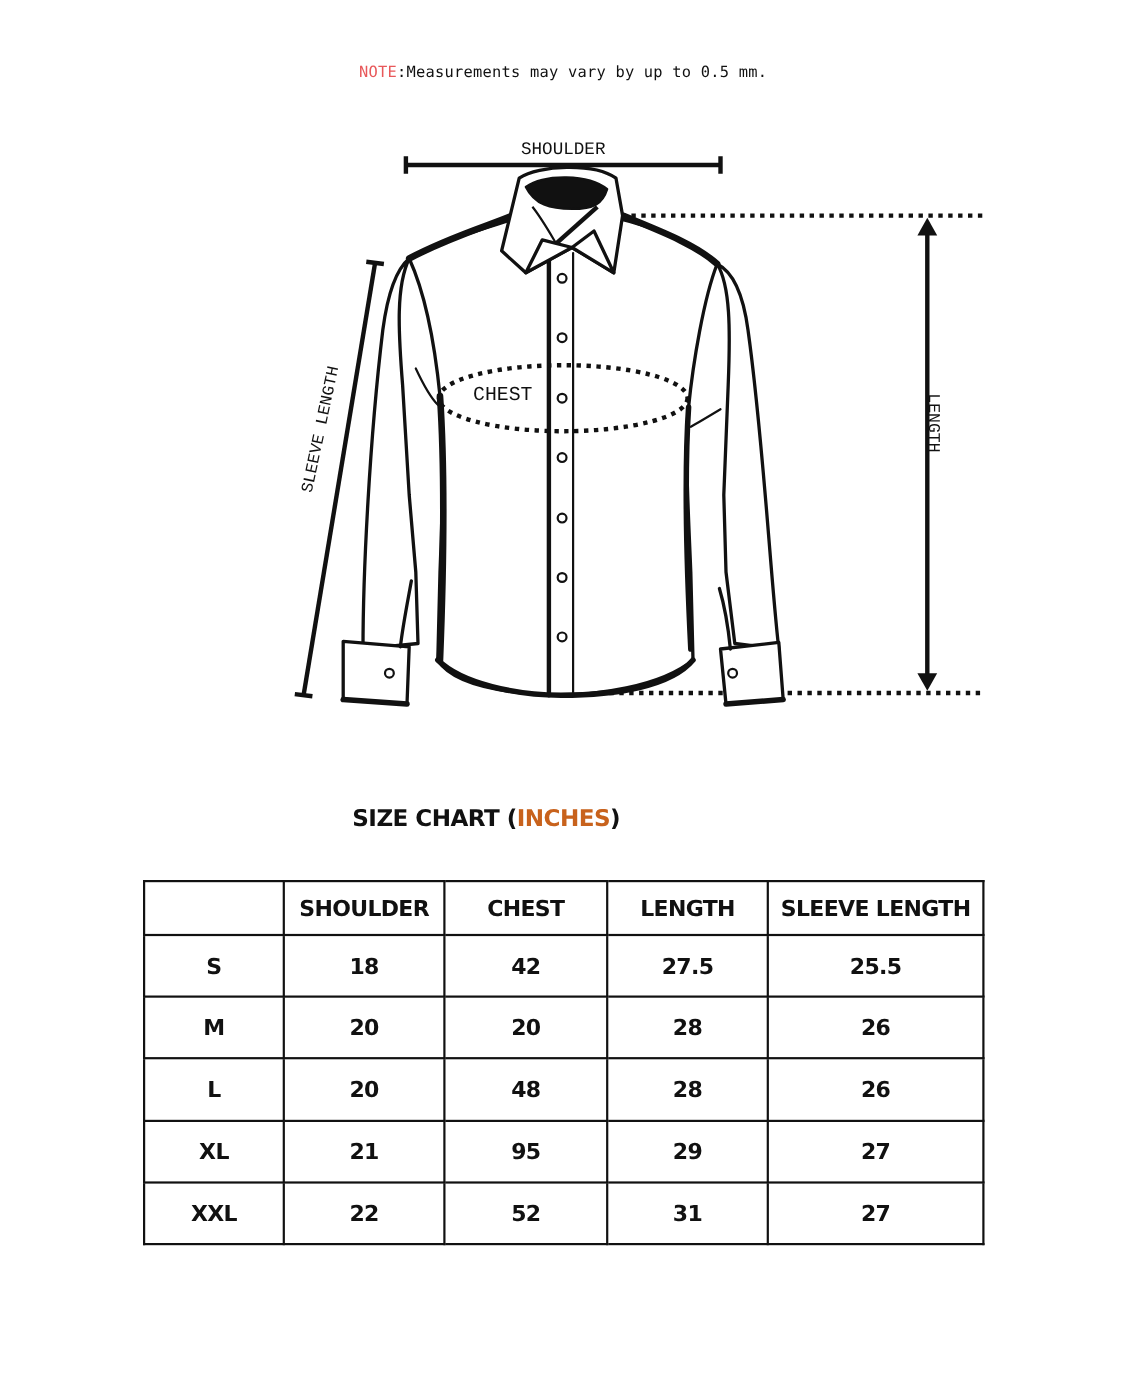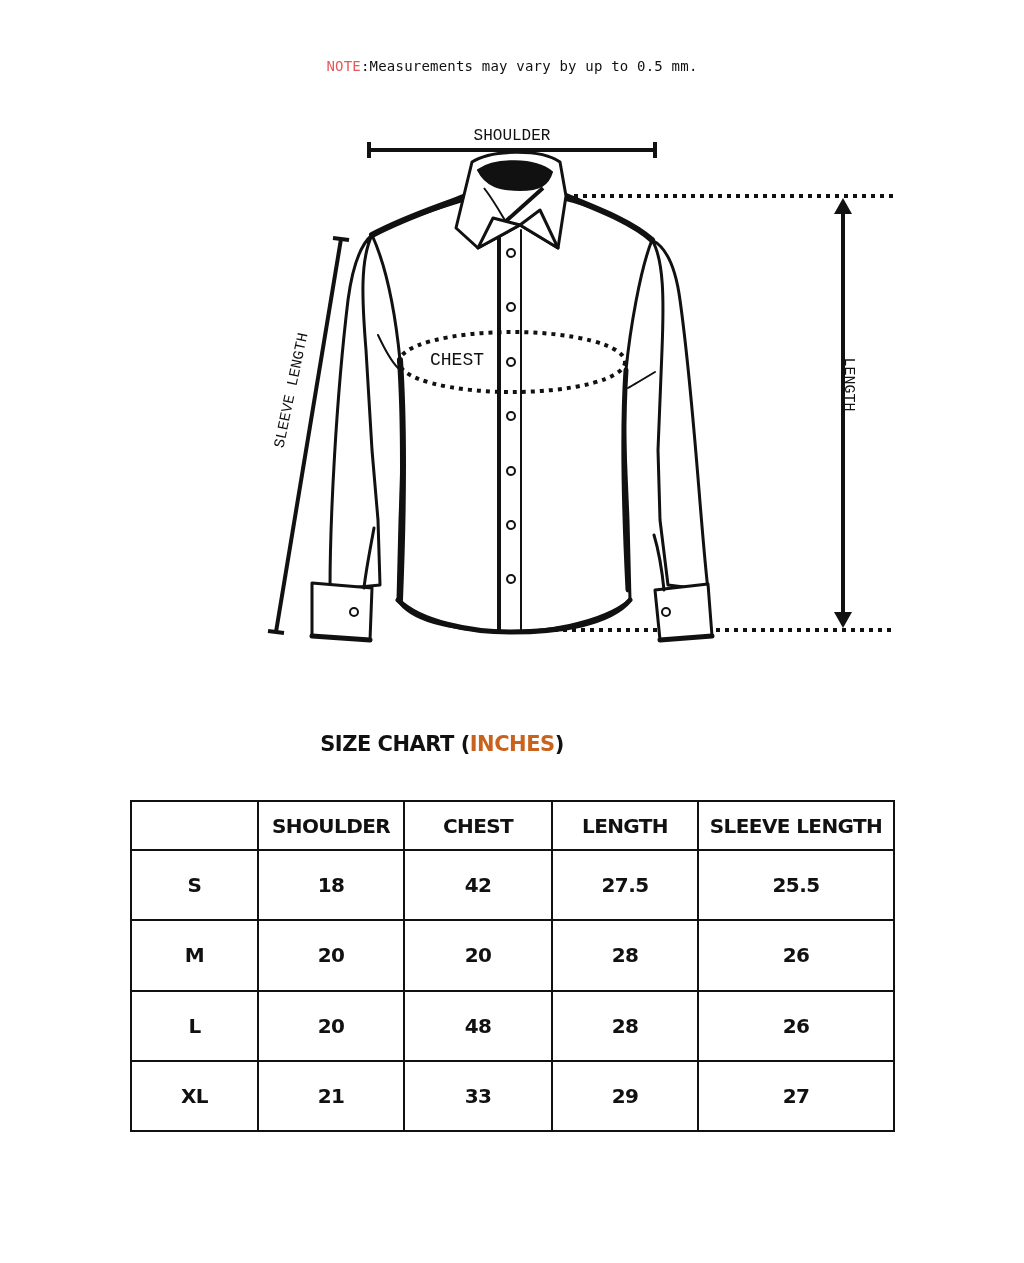--- a/index.html
+++ b/index.html
@@ -167,18 +167,25 @@
     <tr>
       <td>L</td>
       <td>20</td>
       <td>48</td>
       <td>28</td>
       <td>26</td>
     </tr>
     <tr>
       <td>XL</td>
       <td>21</td>
-      <td>33</td>
+      <td>95</td>
       <td>29</td>
+      <td>27</td>
+    </tr>
+    <tr>
+      <td>XXL</td>
+      <td>22</td>
+      <td>52</td>
+      <td>31</td>
       <td>27</td>
     </tr>
   </tbody>
 </table>
 
 </body></html>

